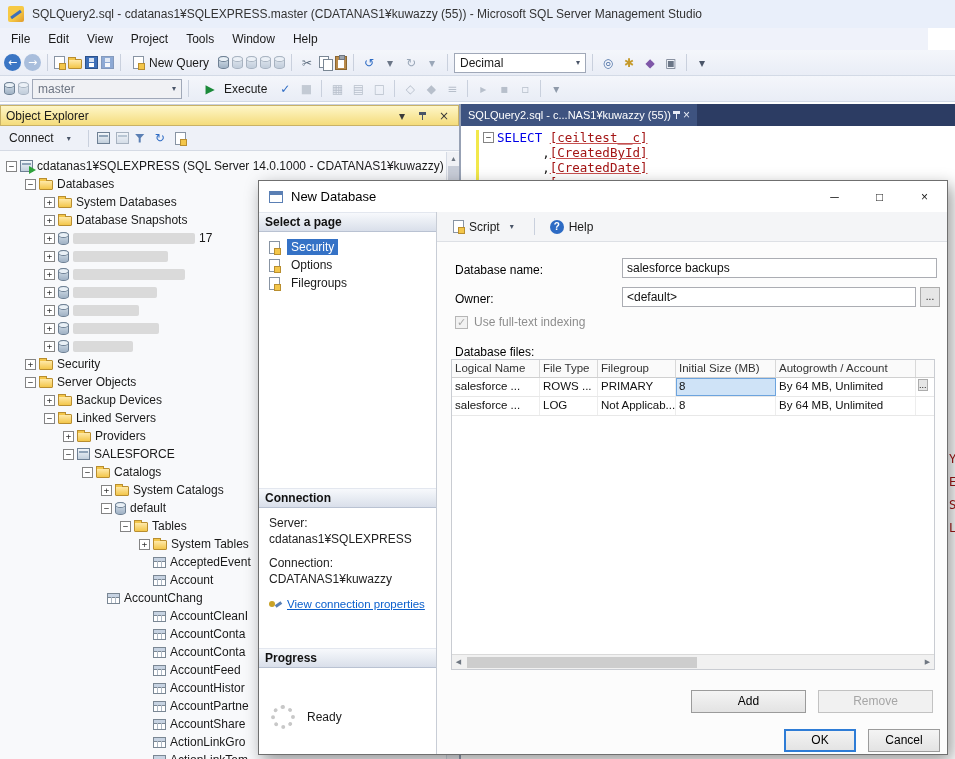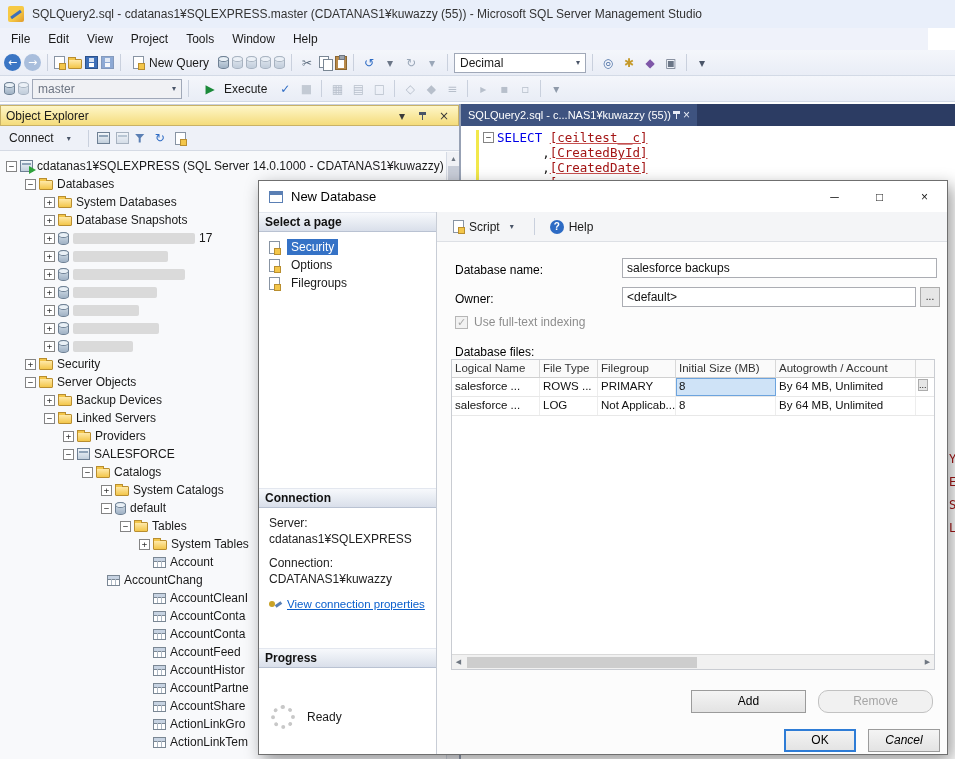--- a/index.html
+++ b/index.html
@@ -354,20 +354,25 @@
         <span class="tree-label">Tables</span>
       </div>
       <div class="tree-row" style="padding-left: 139px;">
         <span class="expander">+</span>
         <span class="i-folder"></span>
         <span class="tree-label">System Tables</span>
       </div>
       <div class="tree-row" style="padding-left: 139px;">
         <span class="expander-sp"></span>
         <span class="i-table"></span>
+        <span class="tree-label">AcceptedEvent</span>
+      </div>
+      <div class="tree-row" style="padding-left: 139px;">
+        <span class="expander-sp"></span>
+        <span class="i-table"></span>
         <span class="tree-label">Account</span>
       </div>
       <div class="tree-row" style="padding-left: 93px;">
         <span class="expander-sp"></span>
         <span class="i-table"></span>
         <span class="tree-label">AccountChang</span>
       </div>
       <div class="tree-row" style="padding-left: 139px;">
         <span class="expander-sp"></span>
         <span class="i-table"></span>
@@ -549,18 +554,18 @@
             </div>
           </div>
         <div class="hscroll">
           <span class="sb-btn">◀</span>
           <span class="hthumb"></span>
           <span class="hs-sp"></span>
           <span class="sb-btn">▶</span>
         </div>
       </div>
       <span class="wbtn" style="left:254px;top:478px;width:115px;">Add</span>
-      <span class="wbtn disabled" style="left:381px;top:478px;width:115px;border-radius:10px;">Remove</span>
+      <span class="wbtn disabled" style="left:381px;top:478px;width:115px;">Remove</span>
       <span class="wbtn focus" style="left:347px;top:517px;width:72px;">OK</span>
-      <span class="wbtn" style="left:431px;top:517px;width:72px;font-style:italic;">Cancel</span>
+      <span class="wbtn" style="left:431px;top:517px;width:72px;">Cancel</span>
     </div>
   </div>
 </div>
 
 </body></html>

